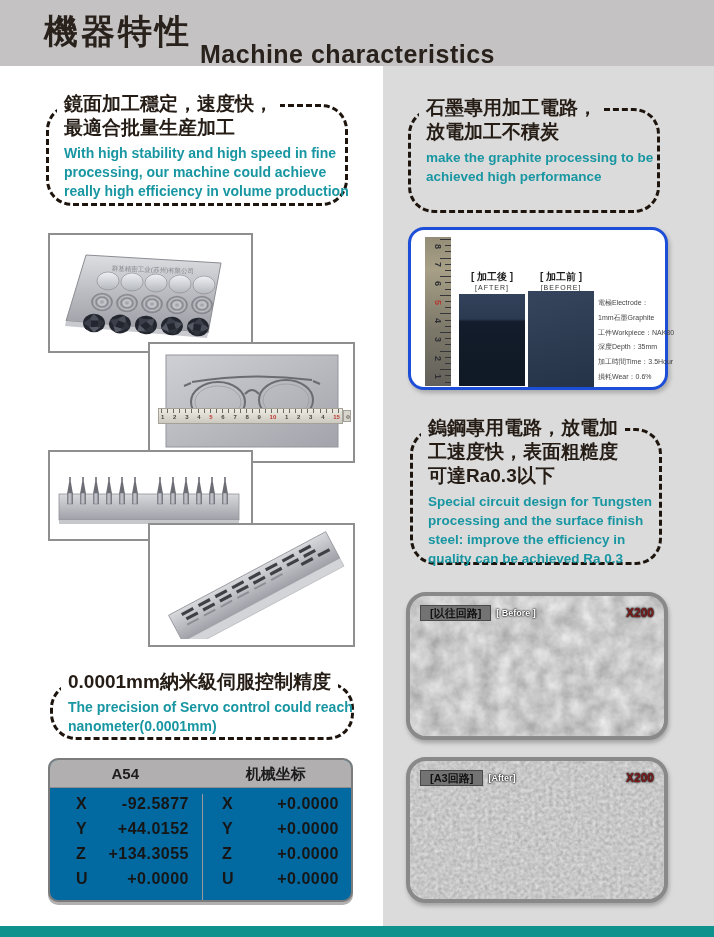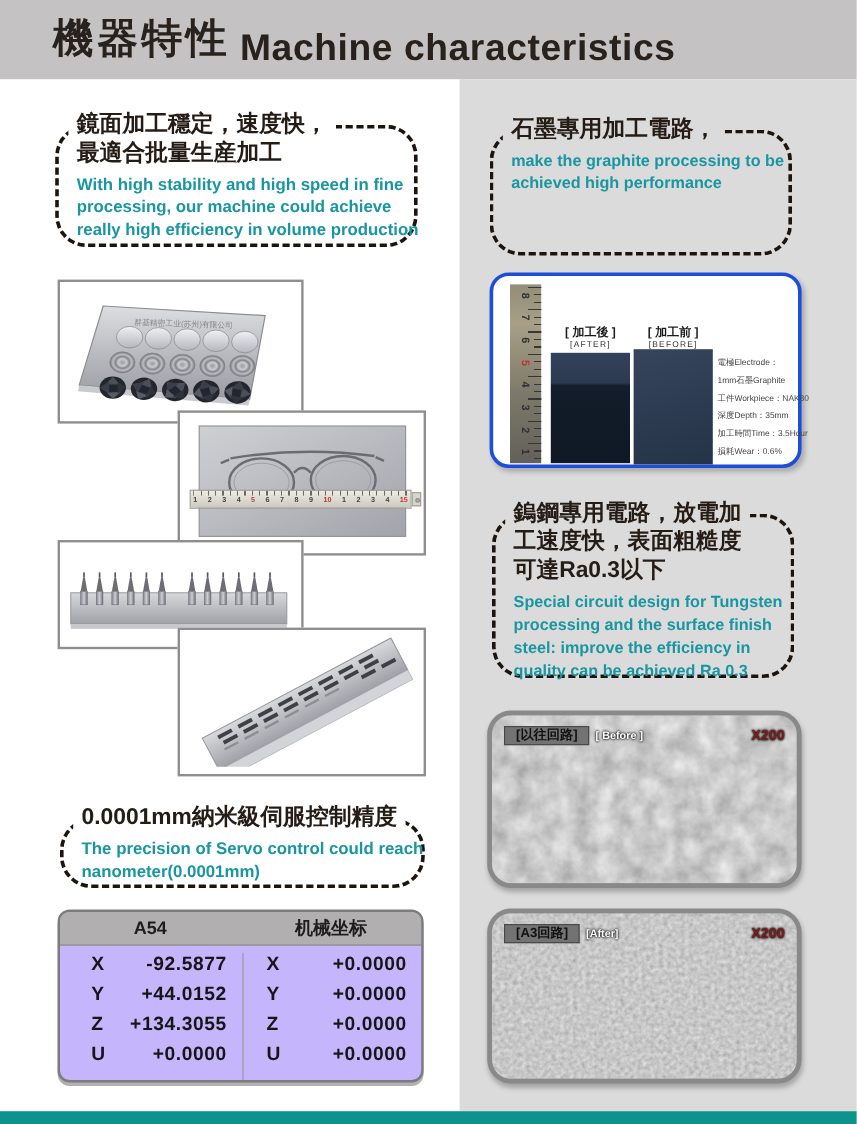--- a/index.html
+++ b/index.html
@@ -11,21 +11,21 @@
   }
   *{box-sizing:border-box;margin:0;padding:0;}
   html,body{width:714px;height:937px;}
   body{
     position:relative;overflow:hidden;background:#ffffff;
     font-family:"Liberation Sans","DejaVu Sans",sans-serif;
   }
   
   .header{position:absolute;left:0;top:0;width:714px;height:66px;background:var(--header-gray);}
   .header .zh{position:absolute;left:44px;top:9px;font-size:34px;font-weight:bold;color:#29211b;letter-spacing:3px;white-space:nowrap;}
-  .header .en{position:absolute;left:200px;top:22px;font-size:31px;font-weight:bold;color:#29211b;letter-spacing:.5px;white-space:nowrap;}
+  .header .en{position:absolute;left:200px;top:40px;font-size:25px;font-weight:bold;color:#29211b;letter-spacing:.5px;white-space:nowrap;}
   .right-bg{position:absolute;left:383px;top:66px;width:331px;height:860px;background:var(--right-gray);}
   .footer-bar{position:absolute;left:0;top:926px;width:714px;height:11px;background:var(--footer-teal);}
 
   
   .dash-box{position:absolute;border:3px dashed #1d150d;border-radius:26px;}
   .dash-title{font-weight:bold;color:var(--ink);font-size:19px;line-height:24px;width:fit-content;
               padding:0 7px;margin-left:8px;white-space:nowrap;}
   .dash-title.first{margin-top:-15px;}
   .on-white .dash-title{background:#ffffff;}
   .on-gray .dash-title{background:var(--right-gray);}
@@ -89,21 +89,21 @@
   #micro-after{left:406px;top:757px;height:146px;}
   .micro svg{position:absolute;left:0;top:0;}
   .micro-labels{position:absolute;top:9px;left:10px;right:10px;display:flex;align-items:center;gap:5px;z-index:2;}
   .chip{background:#737373;color:#111;font-weight:bold;font-size:11px;line-height:14px;padding:0 9px;
         border:1px solid #4a4a4a;white-space:nowrap;}
   .micro-en{color:#fff;font-size:9px;font-weight:bold;text-shadow:0 0 2px #000,0 0 2px #000;white-space:nowrap;}
   .mag{margin-left:auto;color:#7f1d1d;font-weight:bold;font-size:12px;text-shadow:0 0 2px #000,0 0 2px #000;}
 
   
   #coords{position:absolute;left:48px;top:758px;width:305px;height:144px;border:2px solid #7c7c7c;
-          border-radius:10px;overflow:hidden;background:#c4b5fd;box-shadow:0 3px 0 #b2b0b0;}
+          border-radius:10px;overflow:hidden;background:#0369a1;box-shadow:0 3px 0 #b2b0b0;}
   .t-head{height:28px;background:#b1afaf;display:flex;border-bottom:1px solid #8e8c8c;}
   .t-head div{flex:1;text-align:center;line-height:28px;font-weight:bold;font-size:15px;color:#1d1d1d;}
   .t-body{position:relative;padding-top:4px;}
   .t-divider{position:absolute;left:152px;top:6px;height:120px;width:1px;background:#9a9a9a;}
   .t-row{position:relative;height:25px;font-weight:bold;font-size:16px;color:#161616;}
   .t-row span{position:absolute;top:3px;letter-spacing:.5px;}
   .t-row .ax1{left:26px;}
   .t-row .v1{left:49px;width:90px;text-align:right;}
   .t-row .ax2{left:172px;}
   .t-row .v2{left:199px;width:90px;text-align:right;}
@@ -335,20 +335,21 @@
       <span class="ax1">U</span>
       <span class="v1">+0.0000</span>
       <span class="ax2">U</span>
       <span class="v2">+0.0000</span>
     </div>
   </div>
 </div>
 
 <div class="dash-box on-gray" id="box-graphite">
   <div class="dash-title first">石墨專用加工電路，</div>
+  <div class="dash-title">放電加工不積炭</div>
   <div class="dash-desc">
     <div>make the graphite processing to be</div>
     <div>achieved high performance</div>
   </div>
 </div>
 
 <div id="panel-compare">
   <div class="v-ruler">
       <span>8</span>
       <span>7</span>

